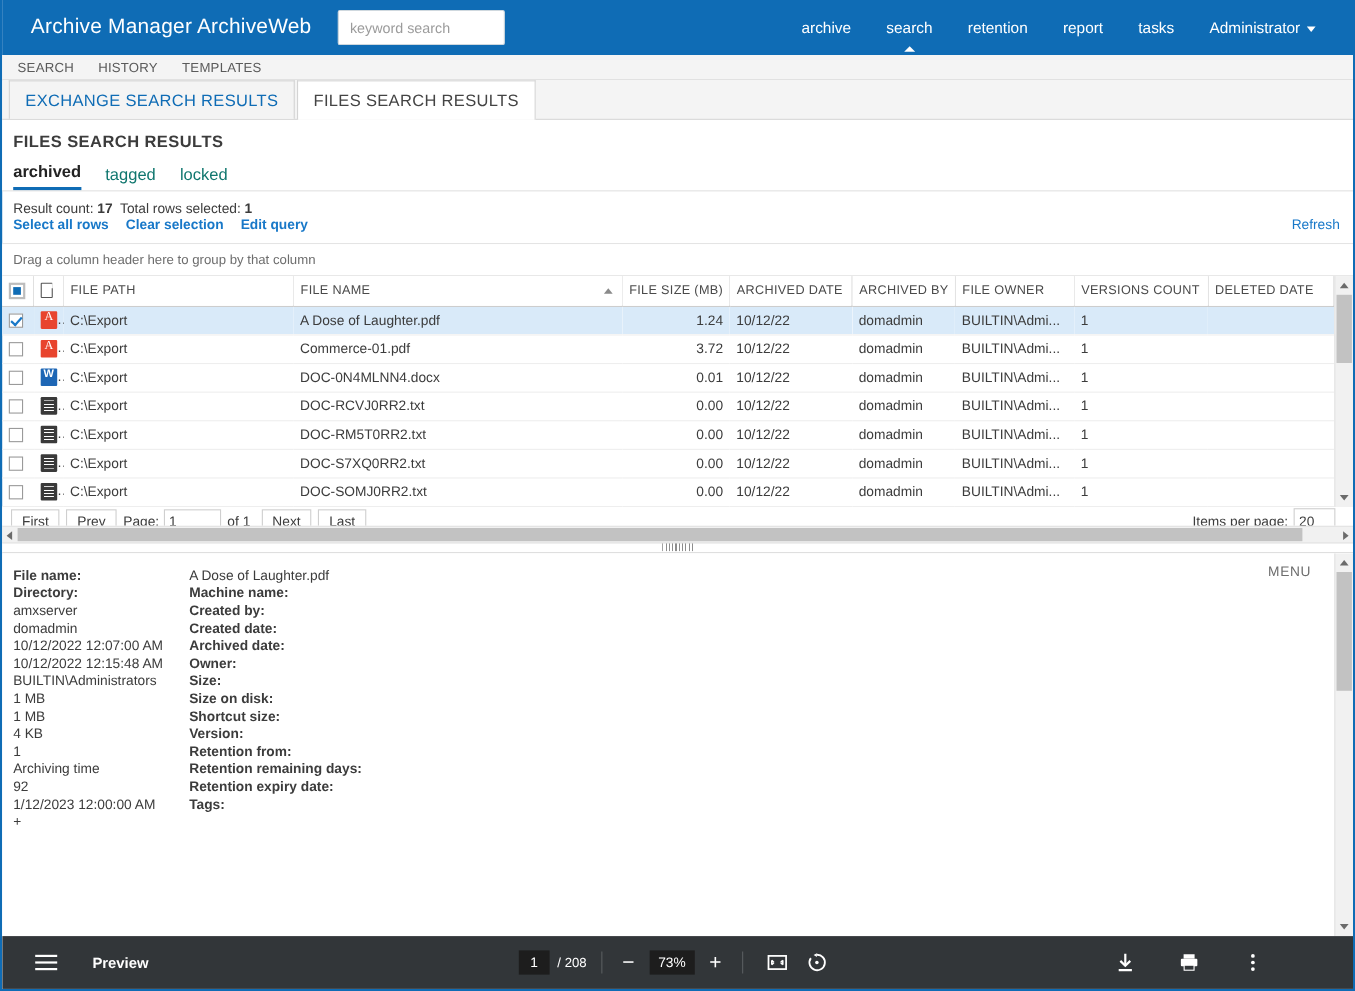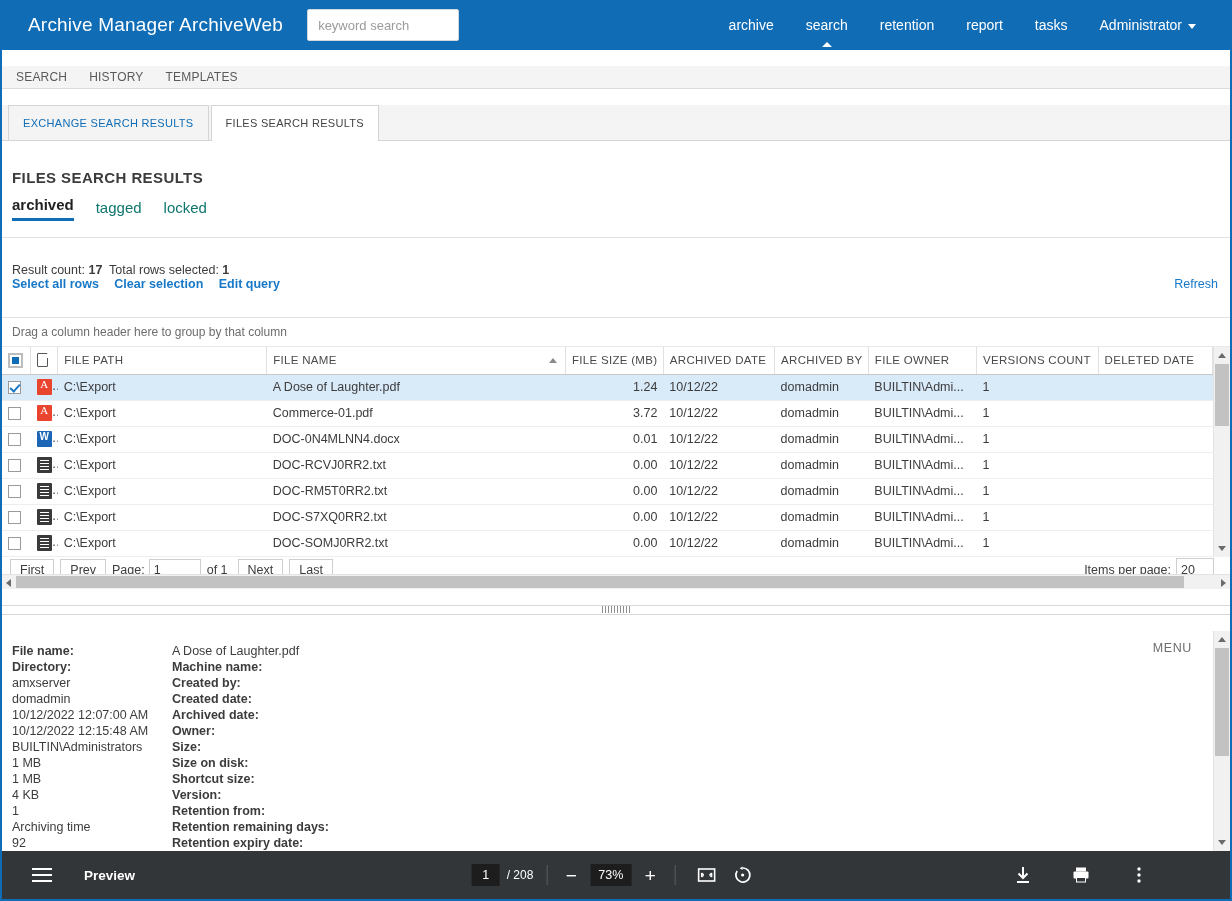--- a/index.html
+++ b/index.html
@@ -10,21 +10,20 @@
     overflow: hidden;
   }
   .app {
     width: 1232px; height: 901px;
     position: relative;
     display: flex; flex-direction: column;
     border-left: 2px solid #0f6cb5;
     border-right: 2px solid #0f6cb5;
     border-bottom: 2px solid #0f6cb5;
     background: #fff;
-    gap: 16px;
   }
 
   
   .topbar {
     height: 50px; background: #0f6cb5;
     display: flex; align-items: center;
     flex: 0 0 50px;
     position: relative;
   }
   .brand {
@@ -74,21 +73,21 @@
 
   
   .tabstrip {
     height: 36px; flex: 0 0 36px;
     background: #f4f4f4;
     border-bottom: 1px solid #d4d4d4;
     display: flex; align-items: flex-end; padding-left: 6px;
   }
   .tab {
     height: 35px; line-height: 35px; padding: 0 14px;
-    font-size: 11px; color: #0f6cb5; letter-spacing: .3px;
+    font-size: 15px; color: #0f6cb5; letter-spacing: .3px;
     background: #f4f4f4;
     border: 1px solid #d4d4d4; border-bottom: none;
     margin-right: 2px; cursor: default;
   }
   .tab.active {
     background: #ffffff; color: #444;
     margin-bottom: -1px; height: 36px; line-height: 35px;
   }
 
   

